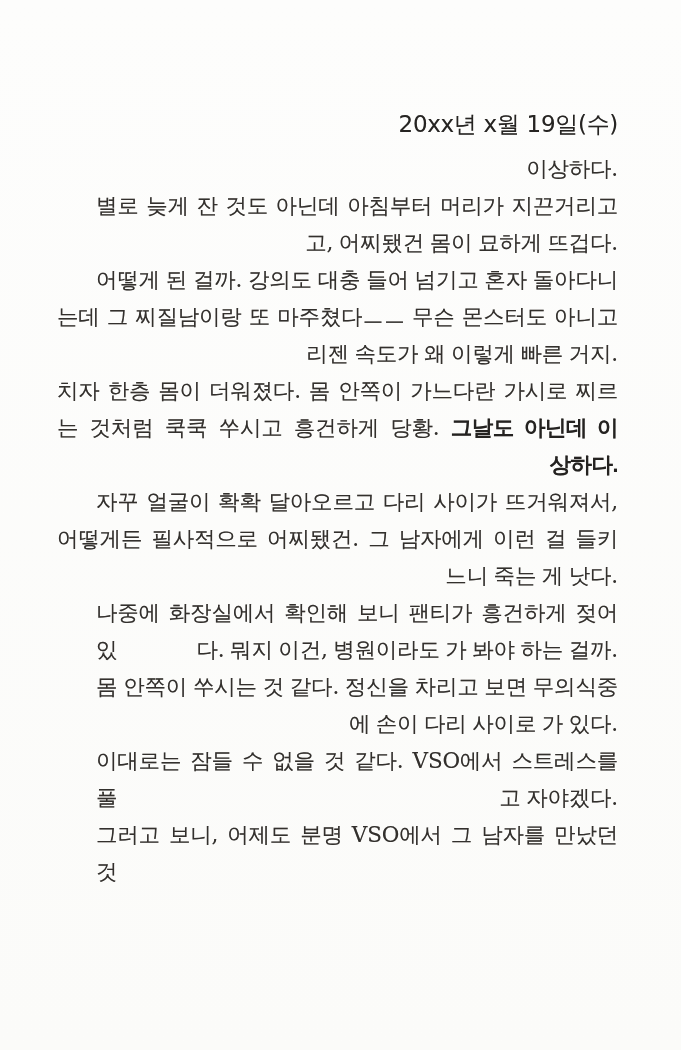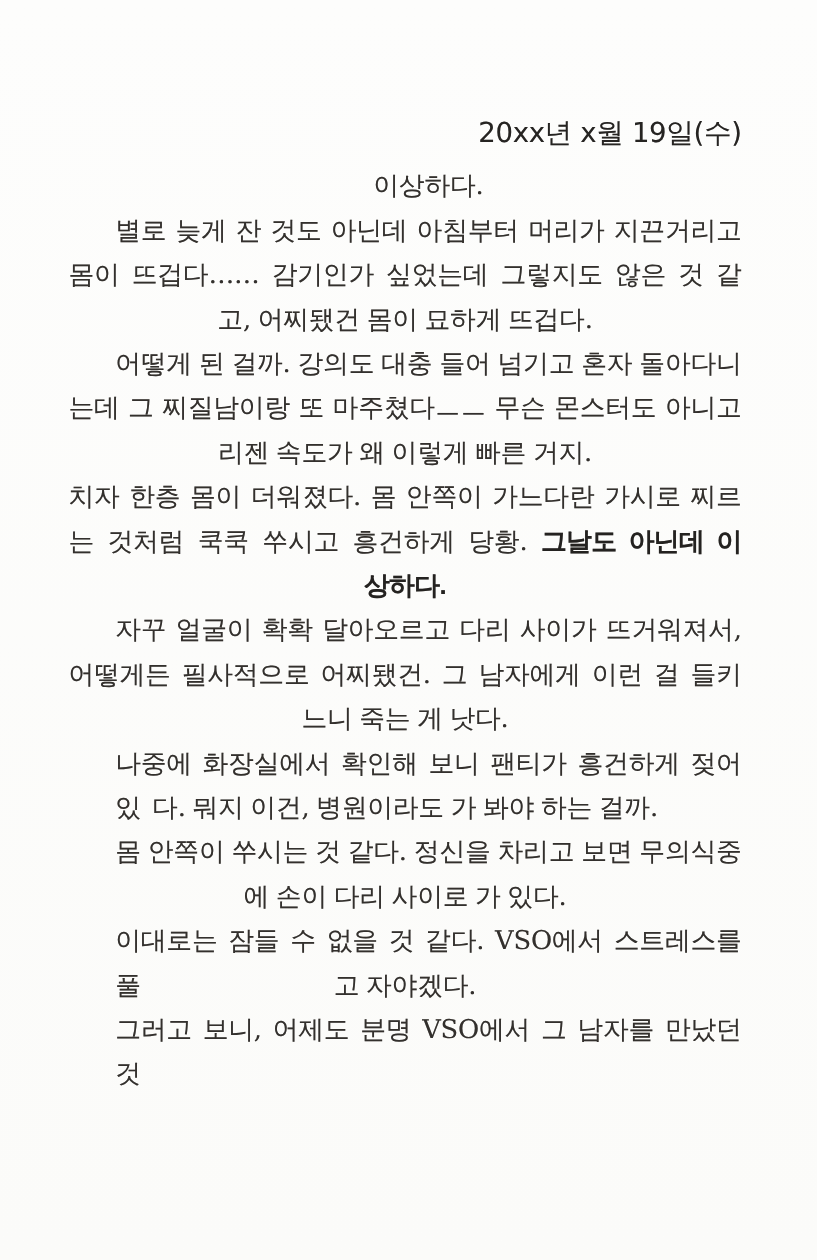--- a/index.html
+++ b/index.html
@@ -16,21 +16,21 @@
     position: relative;
     width: 681px;
     height: 1050px;
     background: linear-gradient(180deg, #fdfdfc 0%, #fbfbf9 100%);
     font-family: "DejaVu Serif", "Liberation Serif", serif;
     color: #35322f;
   }
   .content {
     position: absolute;
     left: 57px;
-    top: 97px;
+    top: 110px;
     width: 561px;
   }
   .date-line {
     font-family: "DejaVu Sans", "Liberation Sans", sans-serif;
     font-size: 23px;
     line-height: 28px;
     letter-spacing: -0.3px;
     text-align: right;
     color: #262422;
     margin-bottom: 12px;
@@ -39,21 +39,21 @@
   .diary-body {
     width: 561px;
   }
   .line {
     font-size: 21.5px;
     line-height: 37px;
     height: 37px;
     letter-spacing: -0.2px;
     word-spacing: -1px;
     white-space: normal;
-    text-align: center;
+    text-align: right;
     color: #33302d;
     text-shadow: 0 0 0.5px rgba(50,48,45,0.4);
   }
   .line.indent {
     padding-left: 39px;
   }
   .line.fill {
     text-align: justify;
     text-align-last: justify;
   }
@@ -66,21 +66,20 @@
 </style>
 </head>
 <body>
 
 <div class="page">
   <div class="content">
     <div class="date-line">20xx년 x월 19일(수)</div>
     <div class="diary-body">
         <div class="line indent"><span class="run">이상하다.</span></div>
         <div class="line indent fill"><span class="run">별로 늦게 잔 것도 아닌데 아침부터 머리가 지끈거리고</span></div>
-        <div class="line fill"><span class="run">몸이 뜨겁다…… 감기인가 싶었는데 그렇지도 않은 것 같</span></div>
         <div class="line"><span class="run">고, 어찌됐건 몸이 묘하게 뜨겁다.</span></div>
         <div class="line indent fill"><span class="run">어떻게 된 걸까. 강의도 대충 들어 넘기고 혼자 돌아다니</span></div>
         <div class="line fill"><span class="run">는데 그 찌질남이랑 또 마주쳤다ㅡㅡ 무슨 몬스터도 아니고</span></div>
         <div class="line"><span class="run">리젠 속도가 왜 이렇게 빠른 거지.</span></div>
         <div class="line fill"><span class="run">치자 한층 몸이 더워졌다. 몸 안쪽이 가느다란 가시로 찌르</span></div>
         <div class="line fill"><span class="run">는 것처럼 쿡쿡 쑤시고 흥건하게 당황. </span><span class="run bold-sans">그날도 아닌데 이</span></div>
         <div class="line"><span class="run bold-sans">상하다.</span></div>
         <div class="line indent fill"><span class="run">자꾸 얼굴이 확확 달아오르고 다리 사이가 뜨거워져서,</span></div>
         <div class="line fill"><span class="run">어떻게든 필사적으로 어찌됐건. 그 남자에게 이런 걸 들키</span></div>
         <div class="line"><span class="run">느니 죽는 게 낫다.</span></div>

